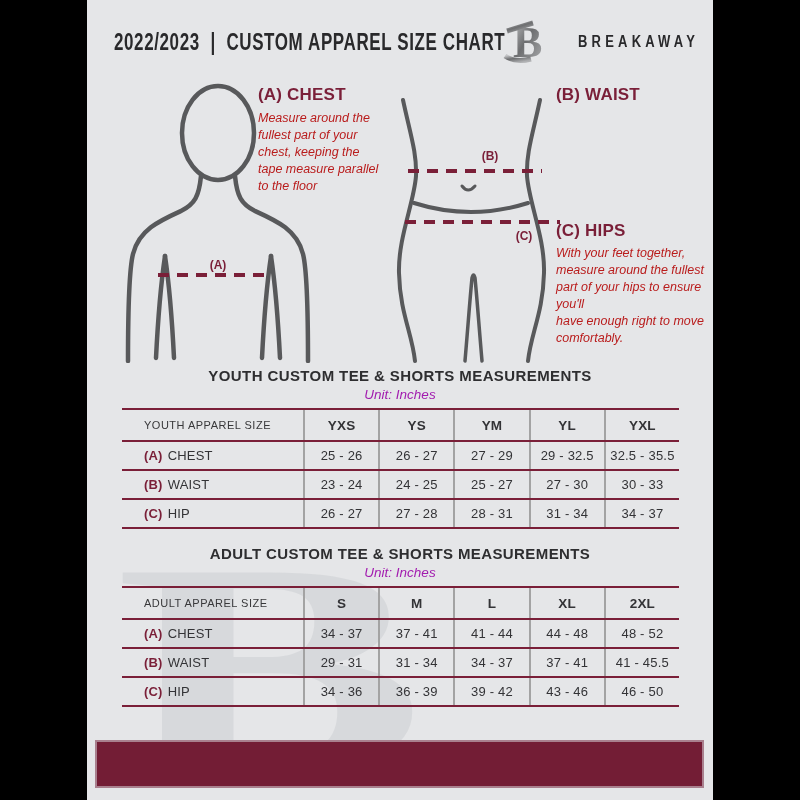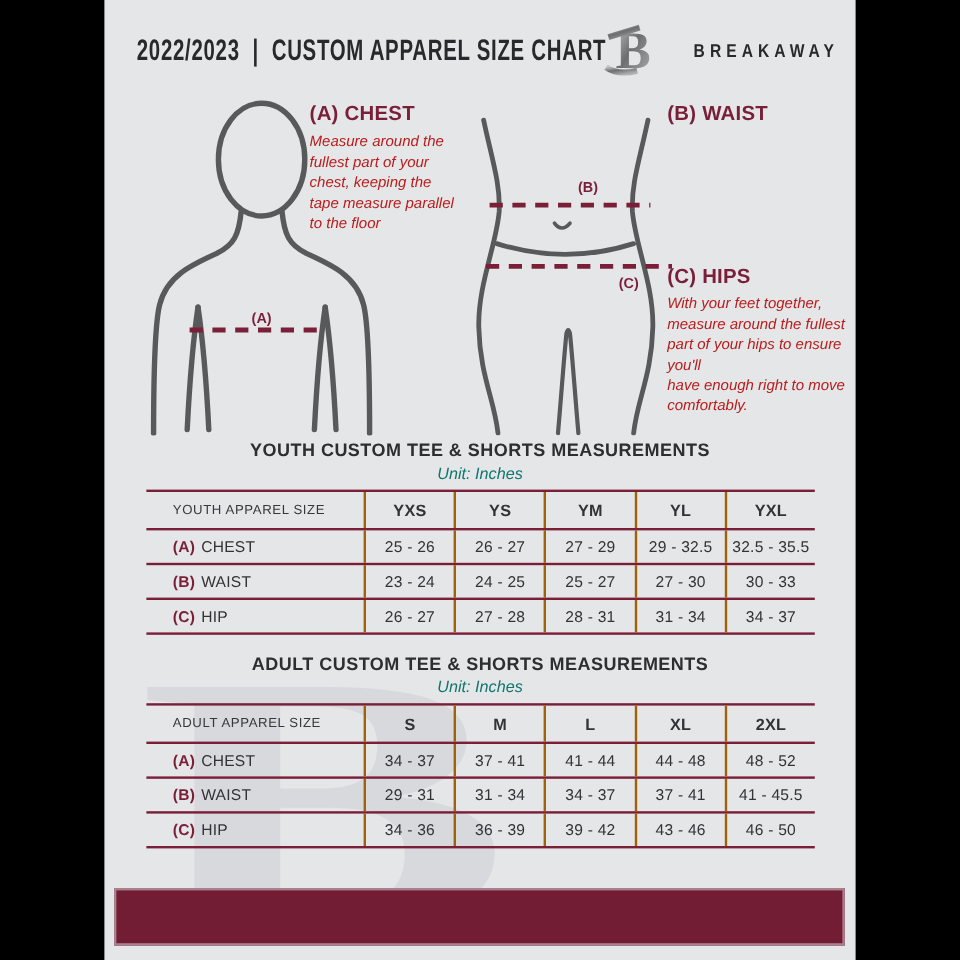--- a/index.html
+++ b/index.html
@@ -37,34 +37,34 @@
     position:absolute; width:40px; text-align:center;
     font-size:12px; font-weight:bold; color:#7a1f38; z-index:2;
   }
   
   .sec-title {
     position:absolute; left:0; width:626px; text-align:center;
     font-size:15px; font-weight:bold; letter-spacing:.4px; color:#2e2e30; z-index:2;
   }
   .sec-unit {
     position:absolute; left:0; width:626px; text-align:center;
-    font-size:13.5px; font-style:italic; color:#0f766e; z-index:2;
+    font-size:13.5px; font-style:italic; color:#a21caf; z-index:2;
   }
   .size-table { position:absolute; left:35px; width:557px; z-index:2; }
   .t-row {
     display:grid; grid-template-columns:181px repeat(5,1fr);
     border-top:2px solid #7a1f38;
   }
   .t-row:last-child { border-bottom:2px solid #7a1f38; }
   .cell {
     display:flex; align-items:center; justify-content:center;
     height:27px; font-size:13px; color:#333336; letter-spacing:.2px;
     background:transparent;
   }
-  .cell:nth-child(n+2) { border-left:2px solid #a16207; }
+  .cell:nth-child(n+2) { border-left:2px solid #a3a3a3; }
   .t-head .cell { height:30px; font-weight:bold; font-size:13.5px; }
   .cell.lbl {
     justify-content:flex-start; padding-left:22px; box-sizing:border-box;
   }
   .t-head .cell.lbl { font-weight:normal; font-size:11px; letter-spacing:.5px; color:#38383a; }
   .pfx { color:#7a1f38; font-weight:bold; margin-right:5px; }
   
   .watermark {
     position:absolute; left:28px; top:518px; z-index:1;
     font-family:"Liberation Serif", serif; font-weight:bold;

